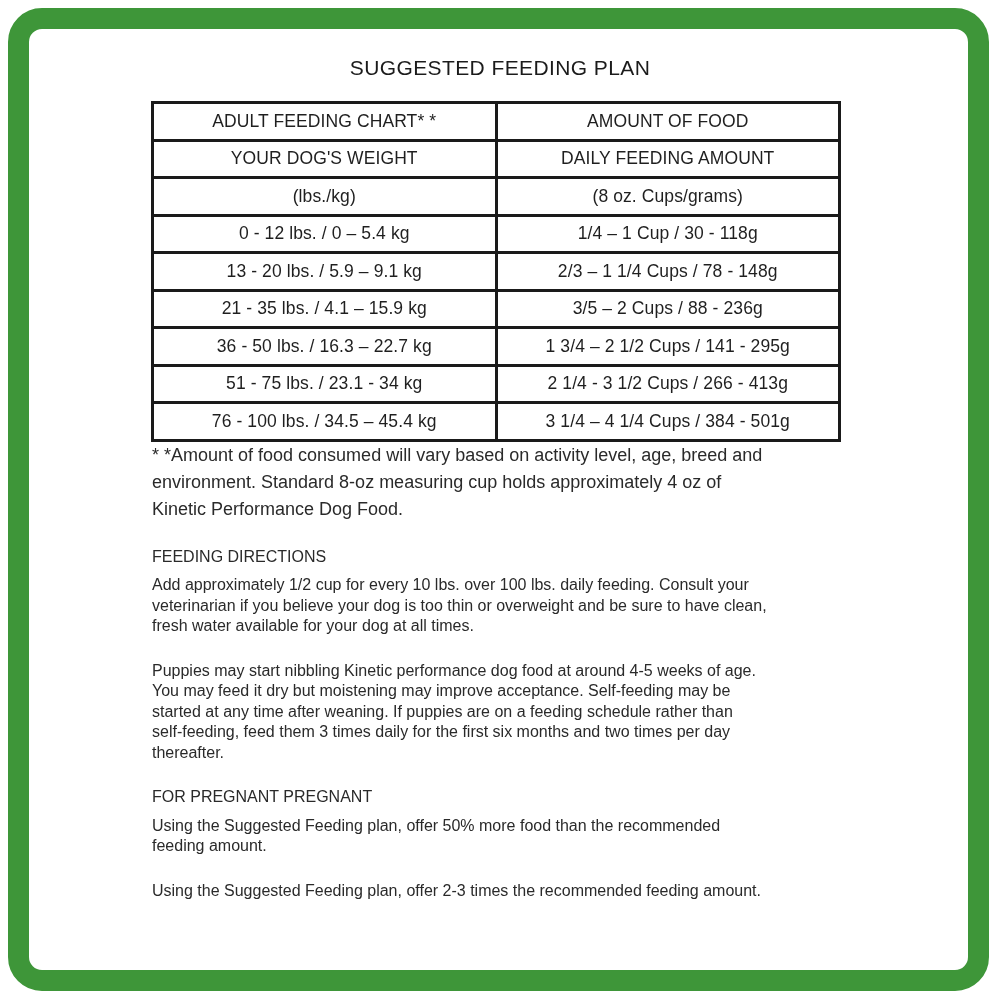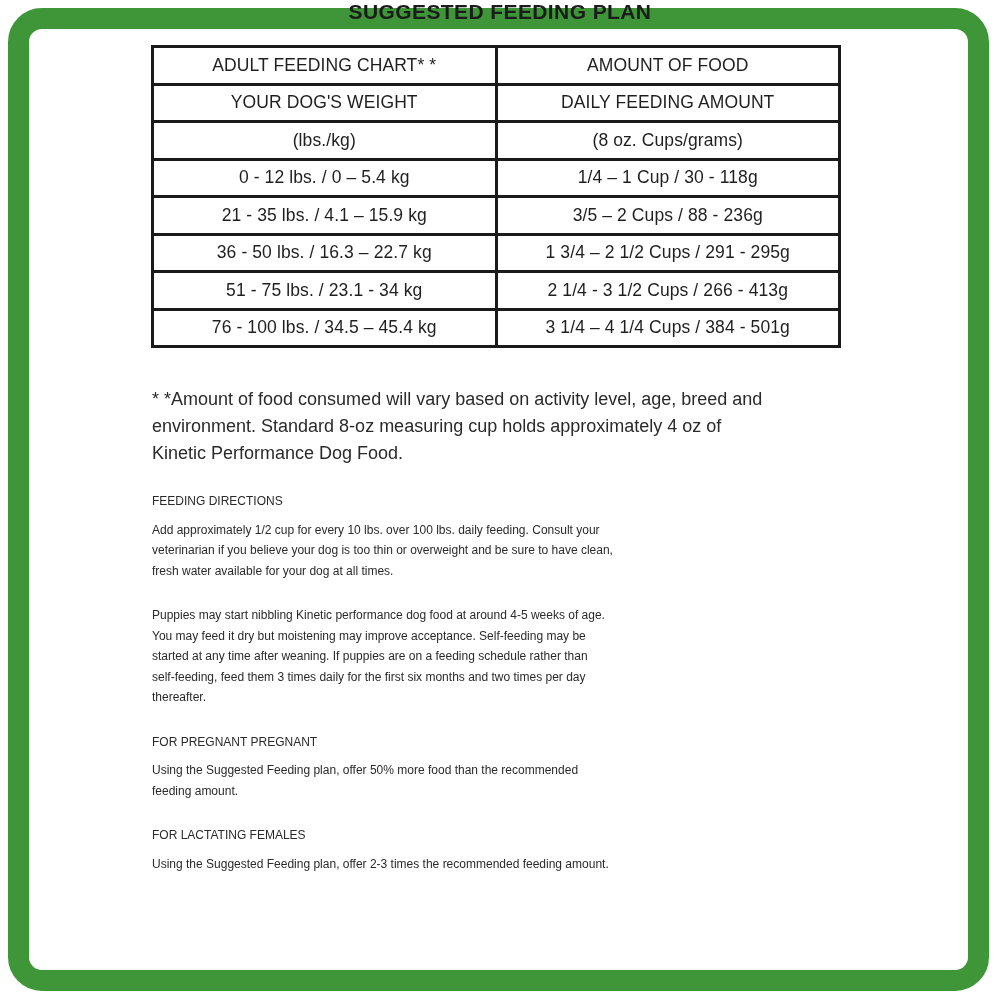--- a/index.html
+++ b/index.html
@@ -26,23 +26,24 @@
     box-sizing: border-box;
     pointer-events: none;
   }
   .doc {
     position: absolute;
     top: 0;
     left: 0;
     width: 1000px;
   }
   .title {
+    margin-top: 56px;
     text-align: center;
     font-size: 21px;
-    font-weight: bold;
+    font-weight: normal;
     letter-spacing: 0.4px;
     color: #1b1b1b;
   }
   table.feeding {
     border-collapse: collapse;
     table-layout: fixed;
     margin: 21px 0 0 151px;
     width: 690px;
   }
   table.feeding td {
@@ -56,29 +57,28 @@
     letter-spacing: 0.1px;
     overflow: hidden;
     white-space: nowrap;
     margin-top: 33px;
   }
   .content {
     margin-left: 152px;
     width: 712px;
   }
   .footnote {
-    margin-top: 38px;
     font-size: 18px;
     line-height: 27px;
     white-space: pre-line;
     color: #2a2a2a;
   }
   .section {
     margin-top: 24px;
-    font-size: 12px;
+    font-size: 16px;
     line-height: 20.5px;
     color: #2a2a2a;
   }
   .section-heading {
     font-weight: normal;
   }
   .section-body {
     white-space: pre-line;
     margin-top: 8px;
   }
@@ -104,26 +104,30 @@
       </tr>
       <tr>
         <td>(lbs./kg)</td>
         <td>(8 oz. Cups/grams)</td>
       </tr>
       <tr>
         <td>0 - 12 lbs. / 0 – 5.4 kg</td>
         <td>1/4 – 1 Cup / 30 - 118g</td>
       </tr>
       <tr>
+        <td>13 - 20 lbs. / 5.9 – 9.1 kg</td>
+        <td>2/3 – 1 1/4 Cups / 78 - 148g</td>
+      </tr>
+      <tr>
         <td>21 - 35 lbs. / 4.1 – 15.9 kg</td>
         <td>3/5 – 2 Cups / 88 - 236g</td>
       </tr>
       <tr>
         <td>36 - 50 lbs. / 16.3 – 22.7 kg</td>
-        <td>1 3/4 – 2 1/2 Cups / 291 - 295g</td>
+        <td>1 3/4 – 2 1/2 Cups / 141 - 295g</td>
       </tr>
       <tr>
         <td>51 - 75 lbs. / 23.1 - 34 kg</td>
         <td>2 1/4 - 3 1/2 Cups / 266 - 413g</td>
       </tr>
       <tr>
         <td>76 - 100 lbs. / 34.5 – 45.4 kg</td>
         <td>3 1/4 – 4 1/4 Cups / 384 - 501g</td>
       </tr>
     </tbody>
@@ -150,18 +154,17 @@
 thereafter.</div>
     </div>
 
     <div class="section">
       <div class="section-heading">FOR PREGNANT PREGNANT</div>
       <div class="section-body">Using the Suggested Feeding plan, offer 50% more food than the recommended
 feeding amount.</div>
     </div>
 
     <div class="section">
-      <div class="section-heading">FOR LACTATING FEMALES</div>
       <div class="section-body">Using the Suggested Feeding plan, offer 2-3 times the recommended feeding amount.</div>
     </div>
 
   </div>
 </div>
 
 </body></html>

